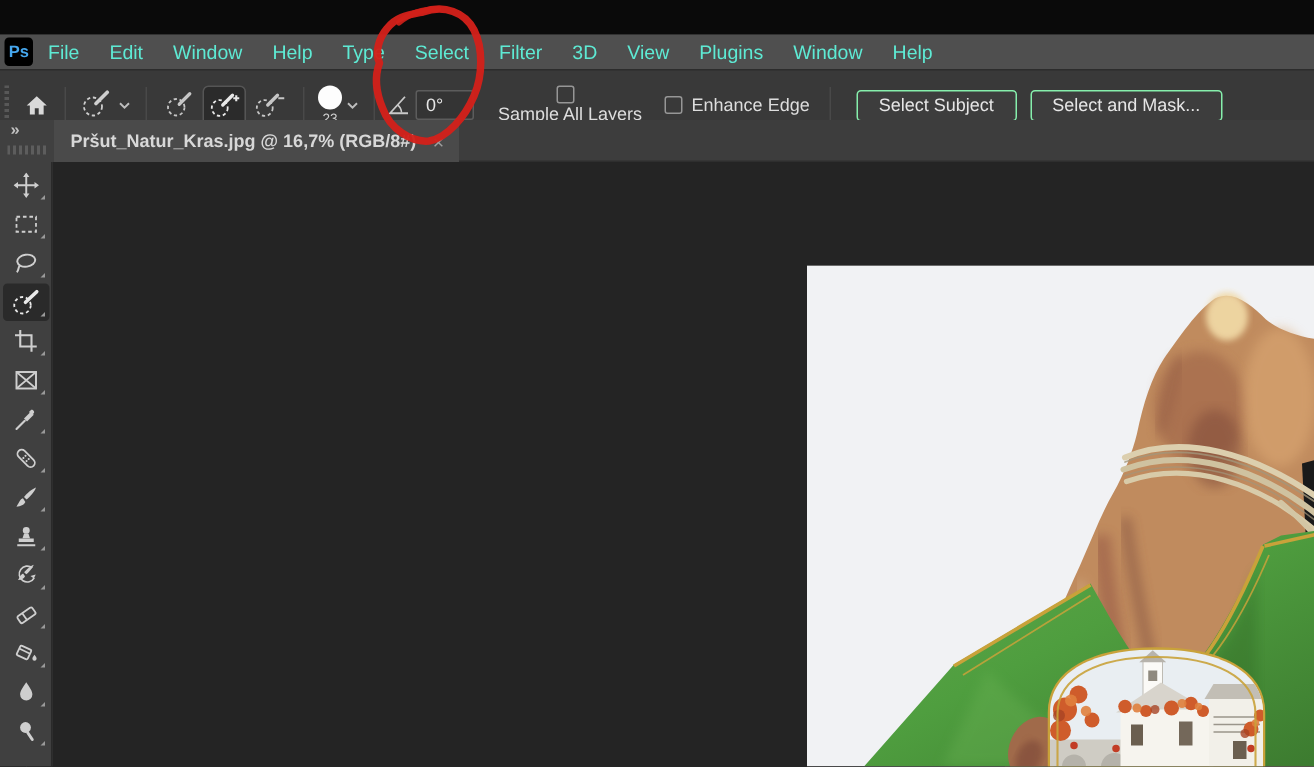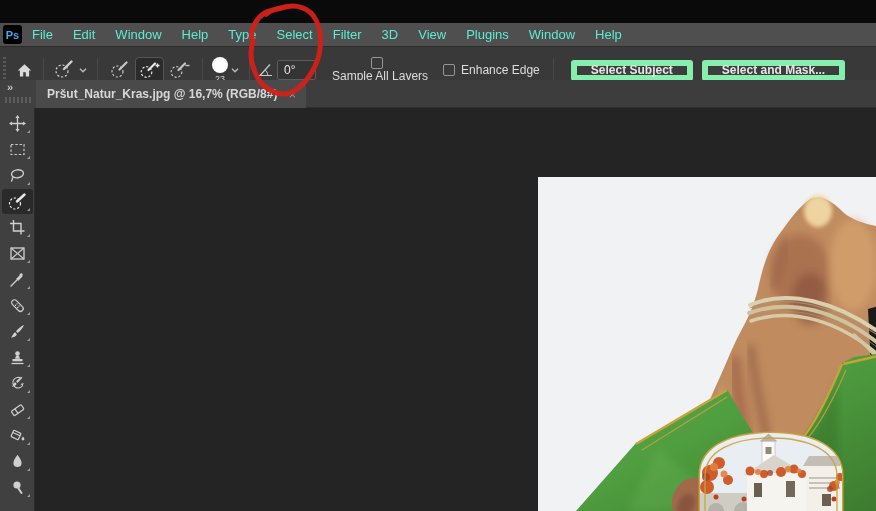--- a/index.html
+++ b/index.html
@@ -34,23 +34,23 @@
   .mode-btn.active { background:#2b2b2b; outline:1px solid #555; }
   .brush-circle { width:16px; height:16px; border-radius:50%; background:#fdfdfd; margin:0 auto; }
   .brush-size-wrap { display:flex; flex-direction:column; align-items:center; line-height:1; }
   .brush-size-num { font-size:9px; color:#cfcfcf; margin-top:2px; }
   .angle-field { width:39px; height:20px; background:#343434; border:1px solid #5c5c5c;
                  border-radius:2px; color:#e6e6e6; font-size:12px; display:flex;
                  align-items:center; padding-left:6px; }
   .checkbox-row { display:flex; align-items:center; }
   .cb-box { width:12px; height:12px; border:1px solid #969696; border-radius:2px; background:transparent; }
   .cb-label { color:#dddddd; font-size:12px; margin-left:6px; }
-  .opt-btn { height:21px; background:#3d3d3d; border:6px solid #86efac; border-radius:3px;
+  .opt-btn { height:21px; background:#3d3d3d; border:1px solid #86efac; border-radius:3px;
              color:#e6e6e6; font-size:12px; display:flex; align-items:center;
-             padding:0 14px; cursor:default;font-weight:bold; }
+             padding:0 14px; cursor:default; }
 
   
   #tabrow { position:absolute; left:0; top:80px; width:876px; height:28px; background:#3d3d3d;
             border-bottom:1px solid #2e2e2e; }
   #tab-left-block { position:absolute; left:0; top:0; width:36px; height:28px; background:#404040; }
   #expand-chevrons { position:absolute; left:7px; top:1px; color:#c2c2c2; font-size:11px;
                      letter-spacing:1px; font-weight:bold; }
   .hgrip { position:absolute; left:5px; top:17px; width:26px; height:6px;
            background:repeating-linear-gradient(to right,#5d5d5d 0 2px,transparent 2px 4px); }
   #doc-tab { position:absolute; left:36px; top:0; height:28px; background:#4a4a4a;

